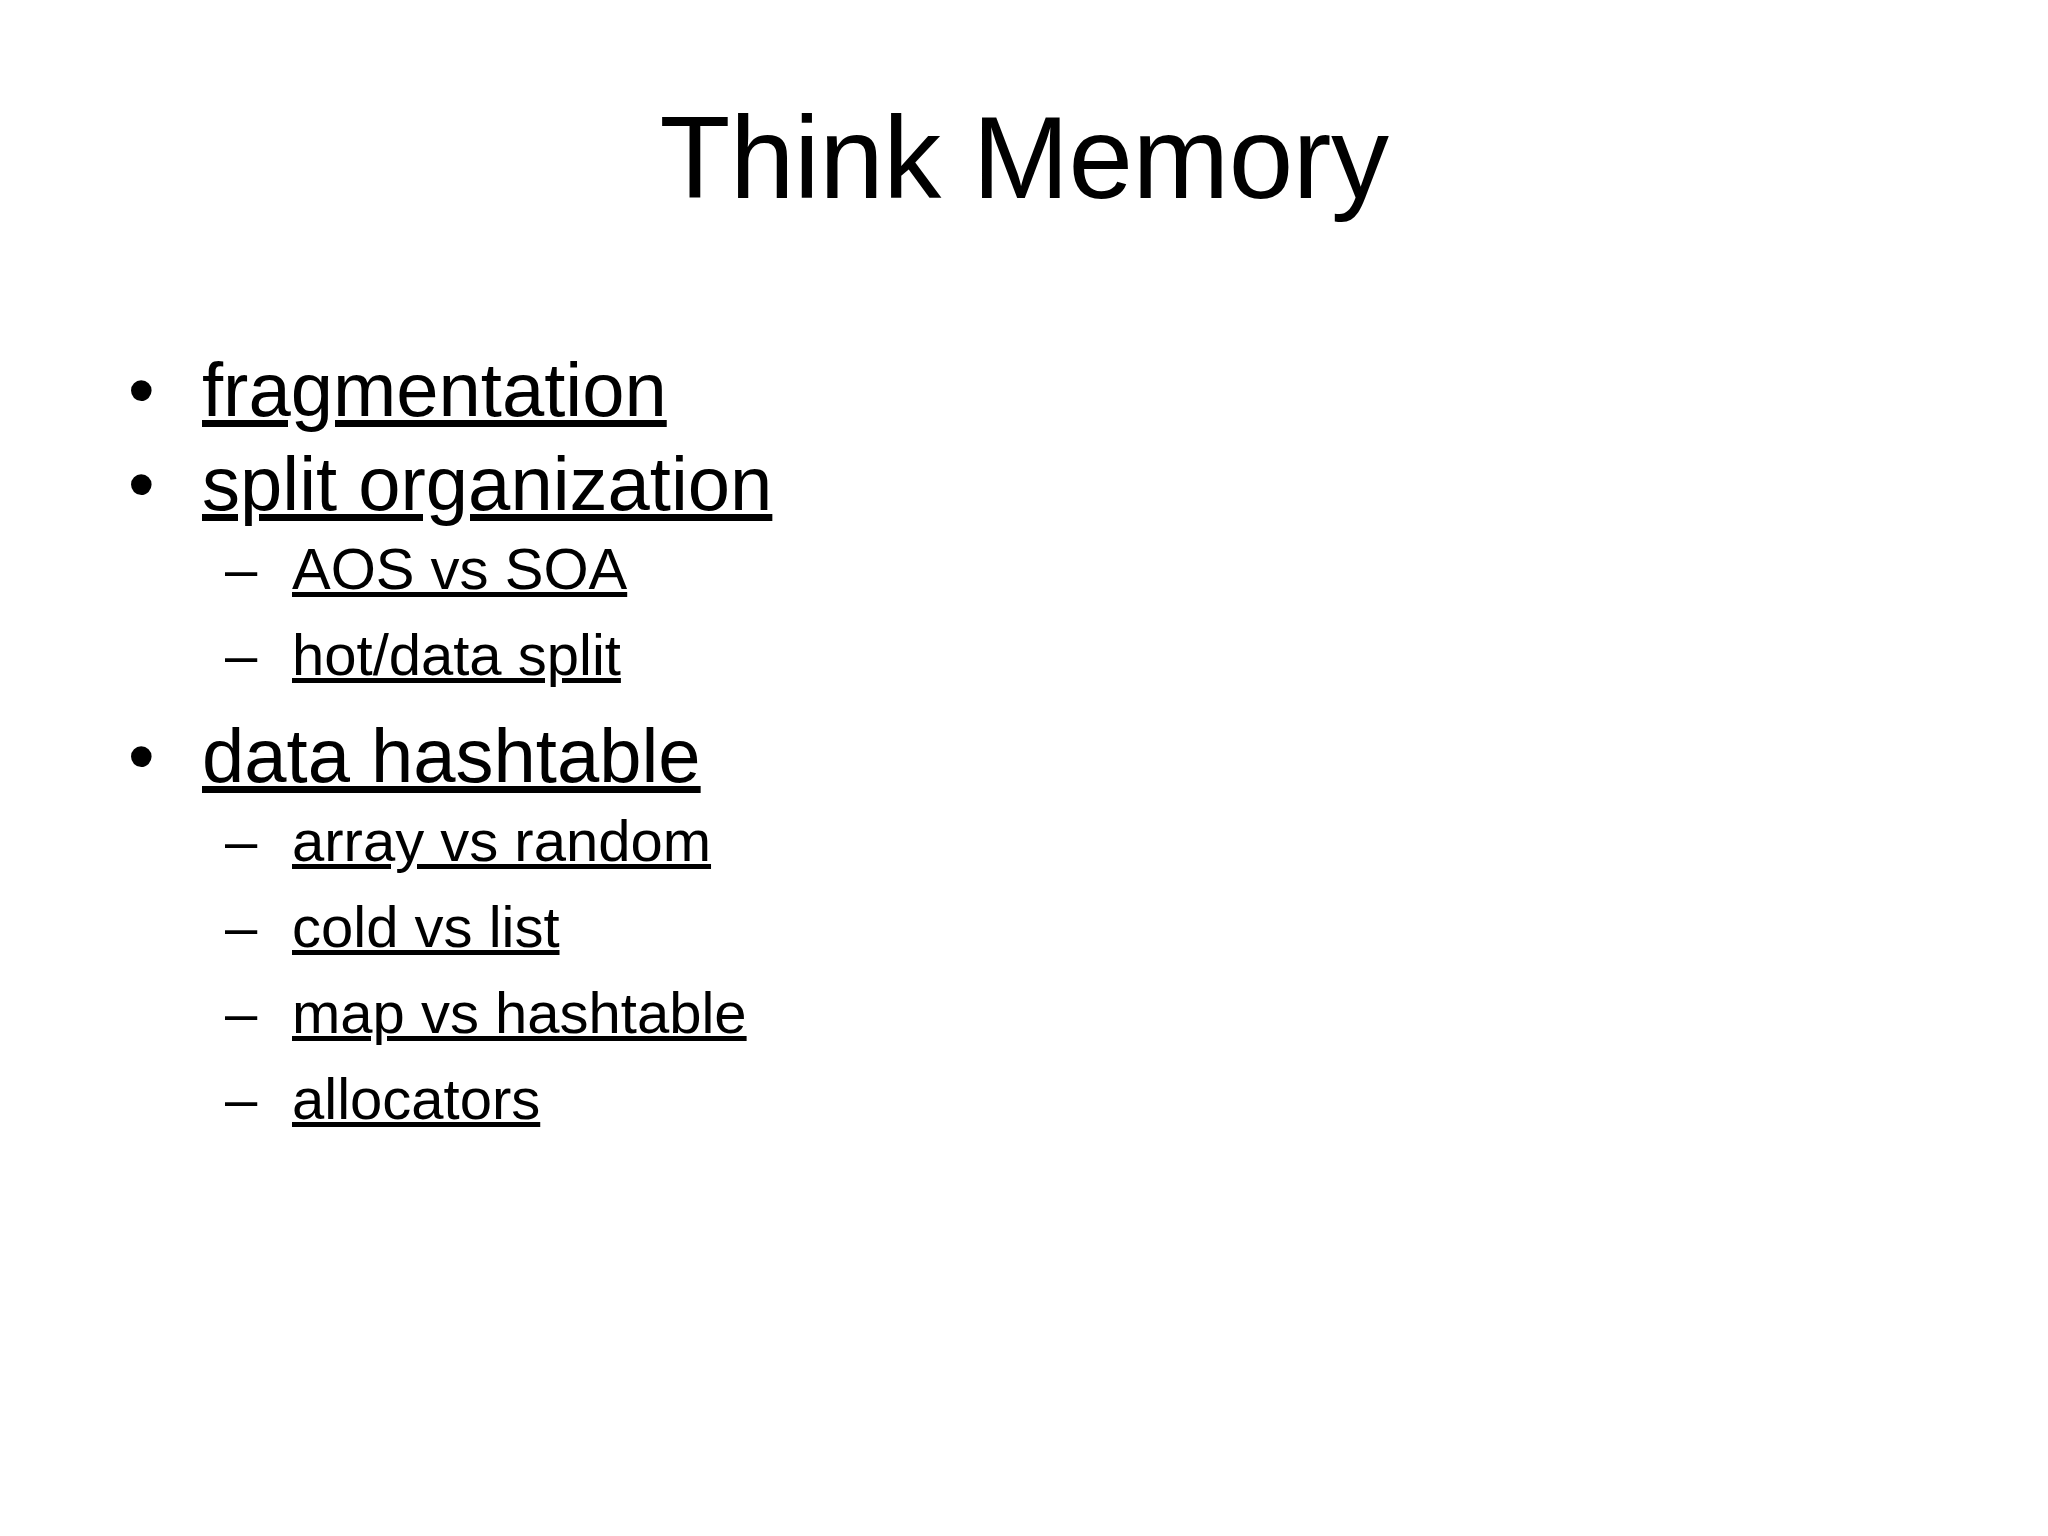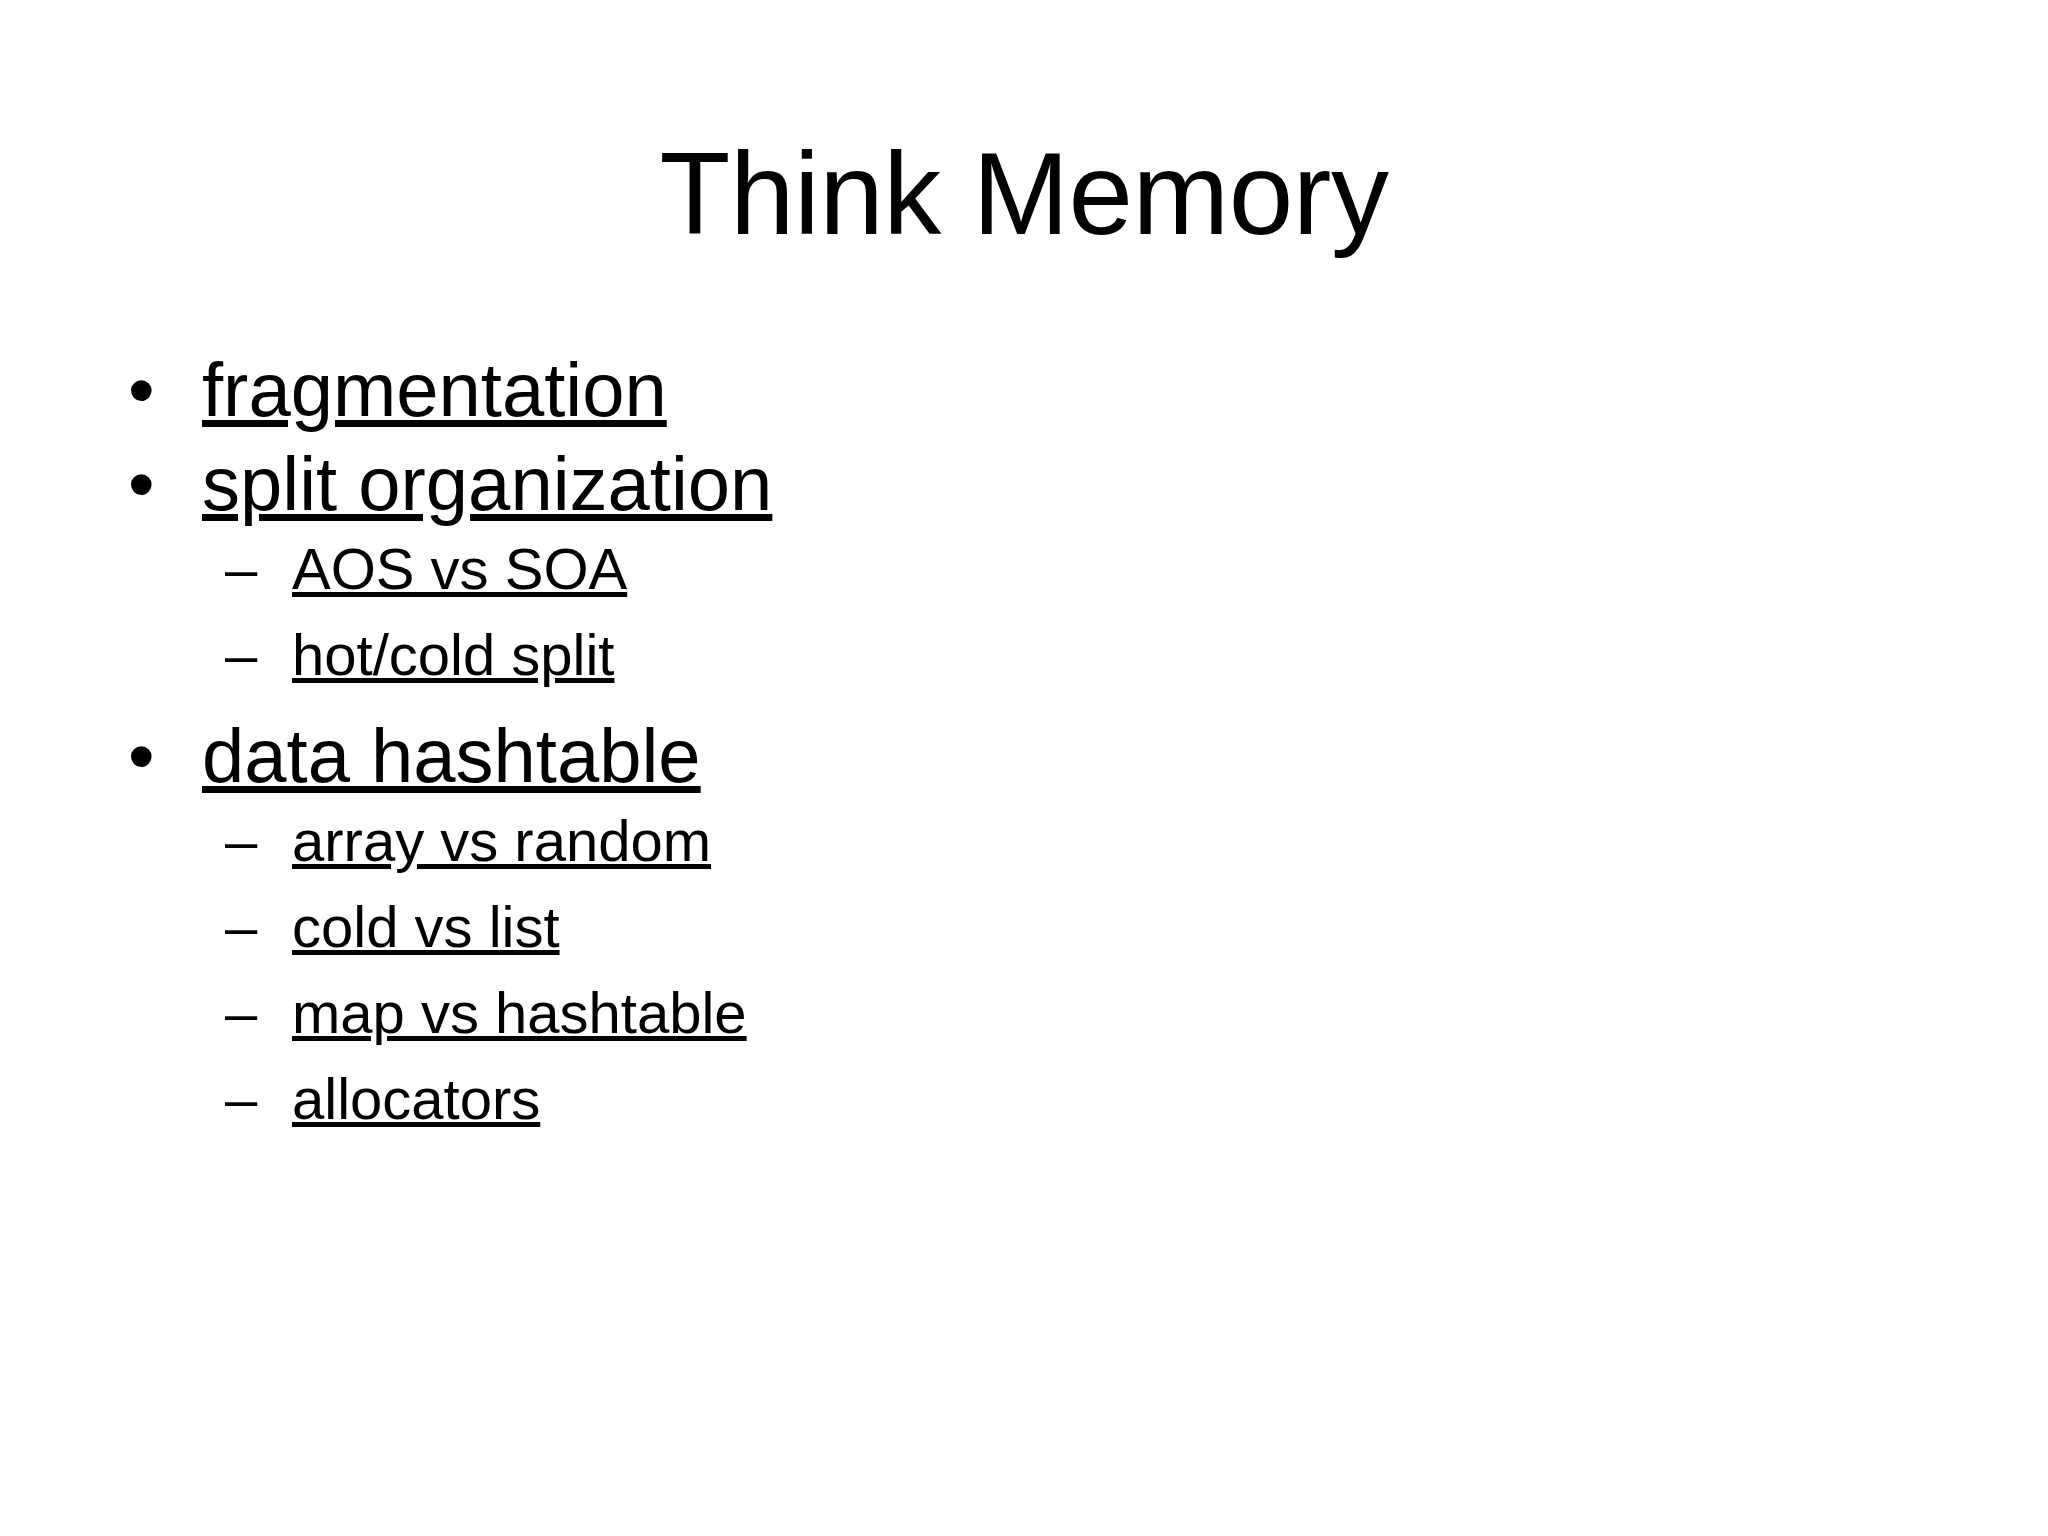--- a/index.html
+++ b/index.html
@@ -30,21 +30,20 @@
     left: 0;
     top: 96px;
     width: 2048px;
     text-align: center;
     font-size: 116px;
     line-height: 1.08;
     font-weight: 400;
     letter-spacing: -0.5px;
     color: #000000;
     white-space: nowrap;
-    margin-top: 36px;
   }
 
   .body-block {
     position: absolute;
     left: 110px;
     top: 352px;
     width: 1800px;
   }
 
   .bullet-l1 {
@@ -109,21 +108,21 @@
       <span class="bullet-text">split organization</span>
     </div>
 
     <div class="bullet-l2">
       <span class="marker">–</span>
       <span class="bullet-text">AOS vs SOA</span>
     </div>
 
     <div class="bullet-l2">
       <span class="marker">–</span>
-      <span class="bullet-text">hot/cold split</span>
+      <span class="bullet-text">hot/data split</span>
     </div>
 
     <div class="bullet-l1 group-gap-before">
       <span class="marker">•</span>
       <span class="bullet-text">data hashtable</span>
     </div>
 
     <div class="bullet-l2">
       <span class="marker">–</span>
       <span class="bullet-text">array vs random</span>

